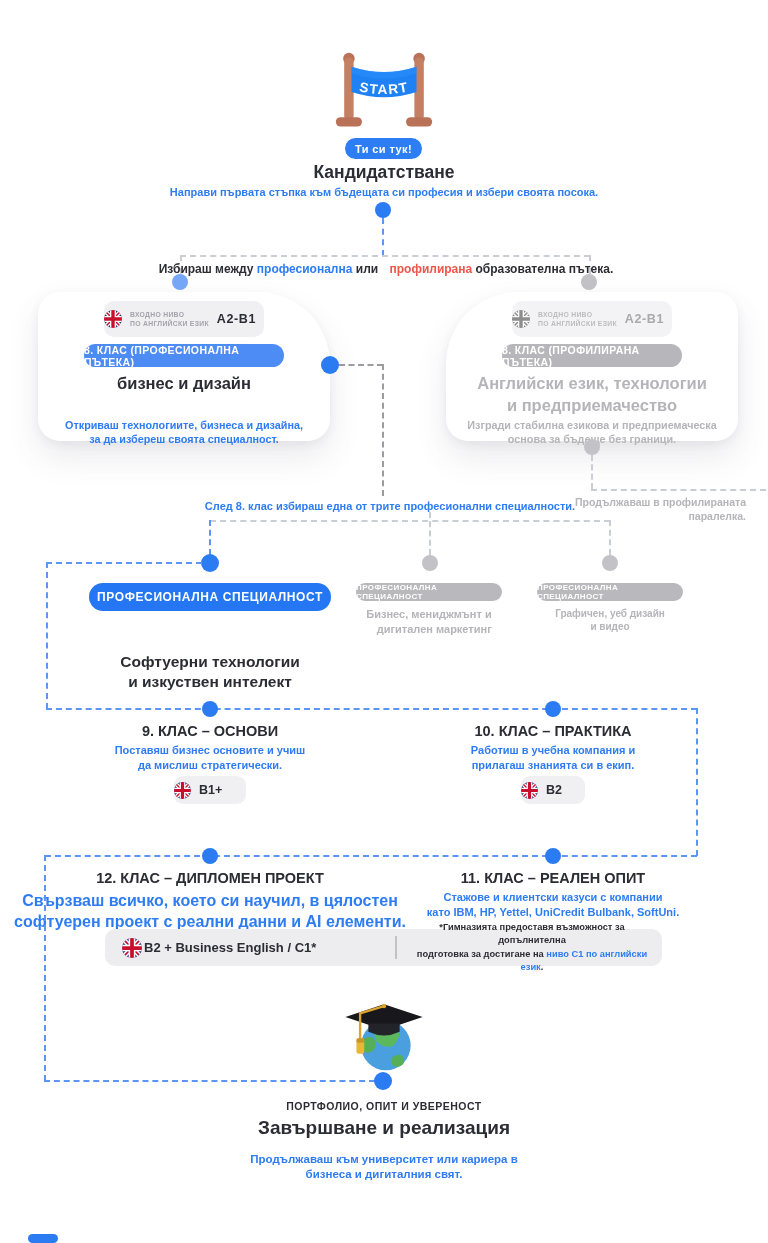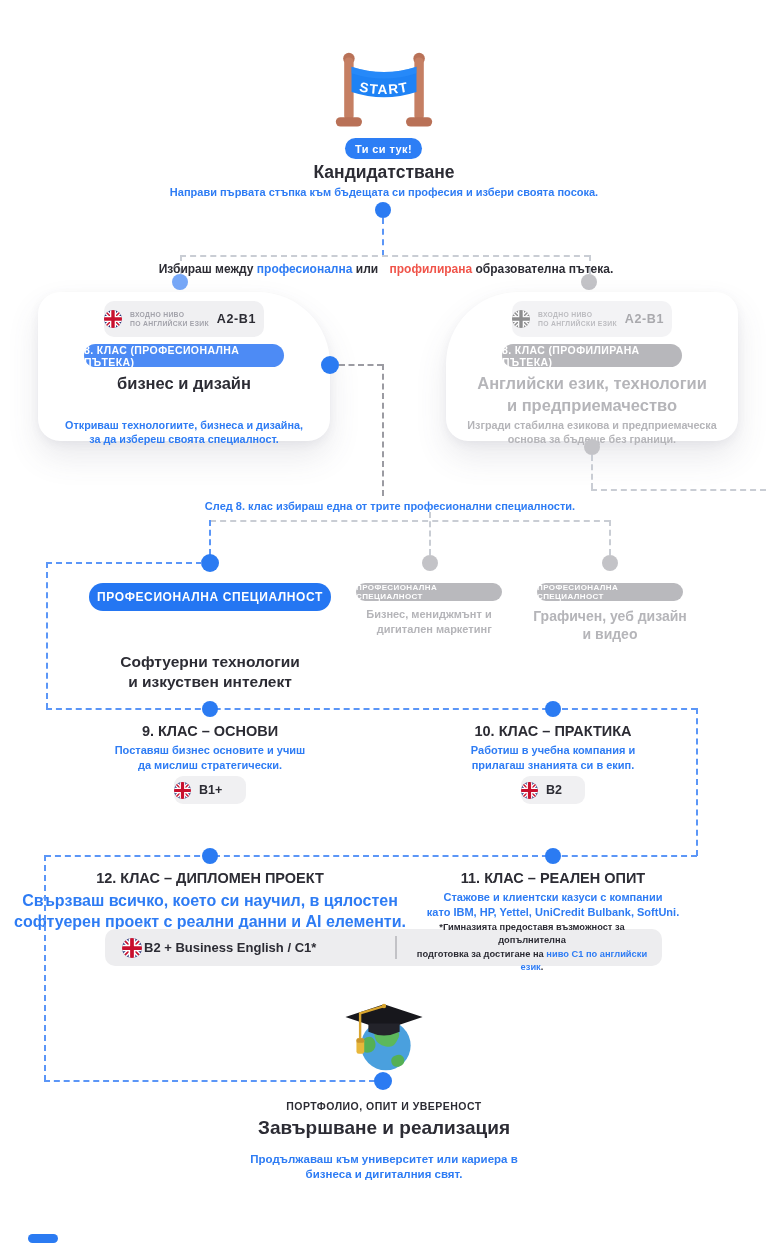--- a/index.html
+++ b/index.html
@@ -137,20 +137,24 @@
       <div>и предприемачество</div>
     </div>
     <div class="abs cx t-gray lh" style="left:146px;top:126px;font-size:10.8px;white-space:nowrap;">
       <div>Изгради стабилна езикова и предприемаческа</div>
       <div>основа за бъдеще без граници.</div>
     </div>
   </div>
   <div class="dot gray d16" style="left:592px;top:447px;"></div>
   <div class="dash-v" style="left:591px;top:455px;height:34px;"></div>
   <div class="dash-h" style="left:591px;top:489px;width:175px;"></div>
+  <div class="abs t-gray lh" style="left:540px;top:496px;width:206px;text-align:right;font-size:10.5px;">
+    <div>Продължаваш в профилираната</div>
+    <div>паралелка.</div>
+  </div>
 
   <div class="dash-h dk" style="left:339px;top:364px;width:44px;"></div>
   <div class="dash-v dk" style="left:382px;top:364px;height:132px;"></div>
 
   <div class="abs cx t-blue" style="left:390px;top:500px;font-size:11px;white-space:nowrap;">След 8. клас избираш една от трите професионални специалности.</div>
 
   <div class="dash-h" style="left:210px;top:520px;width:400px;"></div>
   <div class="dash-v bl" style="left:209px;top:520px;height:35px;"></div>
   <div class="dash-v" style="left:429px;top:512px;height:43px;"></div>
   <div class="dash-v" style="left:609px;top:520px;height:35px;"></div>
@@ -171,21 +175,21 @@
     <span>ПРОФЕСИОНАЛНА СПЕЦИАЛНОСТ</span>
   </div>
   <div class="abs cx t-gray lh" style="left:429px;top:607px;font-size:11px;white-space:nowrap;text-align:right;">
     <div>Бизнес, мениджмънт и</div>
     <div>дигитален маркетинг</div>
   </div>
 
   <div class="pill" style="left:537px;top:583px;width:146px;height:18px;background:#b9b9bd;font-size:8px;">
     <span>ПРОФЕСИОНАЛНА СПЕЦИАЛНОСТ</span>
   </div>
-  <div class="abs cx t-gray lh" style="left:610px;top:607px;font-size:14px;white-space:nowrap;">
+  <div class="abs cx t-gray lh" style="left:610px;top:607px;font-size:10px;white-space:nowrap;">
     <div>Графичен, уеб дизайн</div>
     <div>и видео</div>
   </div>
 
   <div class="dash-h bl" style="left:46px;top:562px;width:156px;"></div>
   <div class="dash-v bl" style="left:46px;top:562px;height:147px;"></div>
   <div class="dash-h bl" style="left:46px;top:708px;width:651px;"></div>
   <div class="dash-v bl" style="left:696px;top:708px;height:148px;"></div>
 
   <div class="dot d16" style="left:210px;top:709px;"></div>

